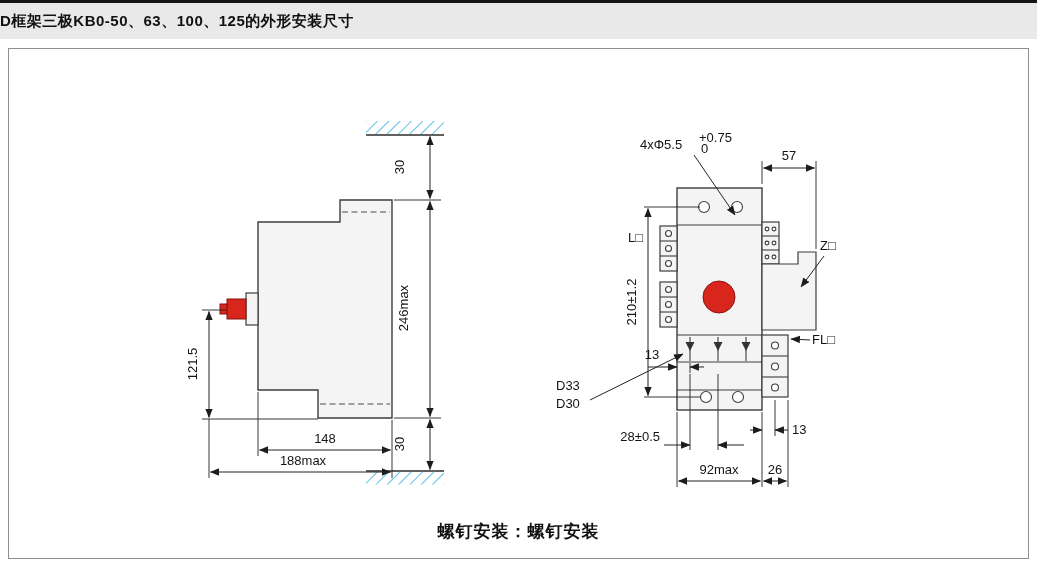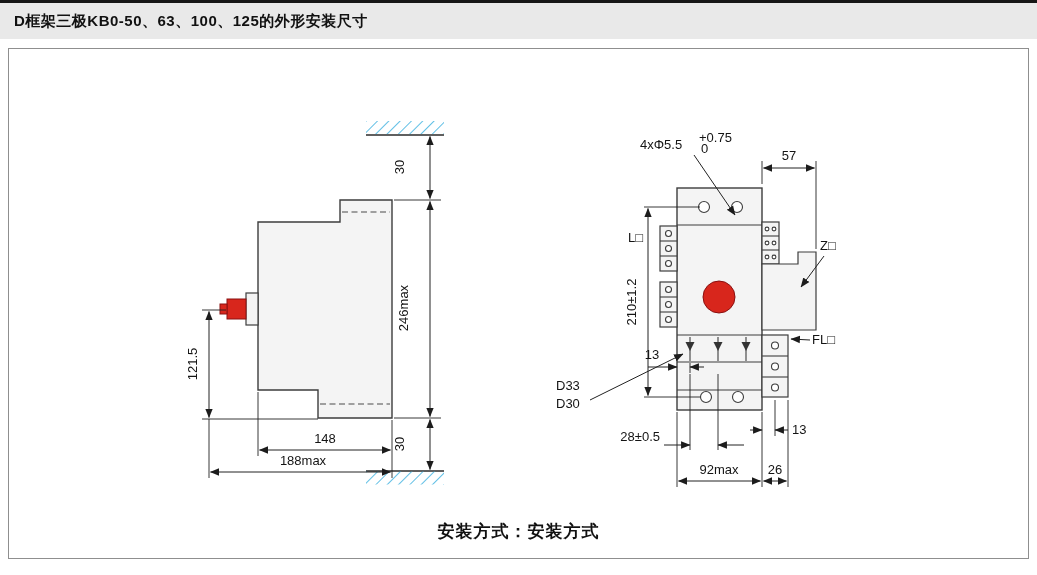--- a/index.html
+++ b/index.html
@@ -6,21 +6,21 @@
     --accent-red:#d8261c;
     --hatch-blue:#2aa9dc;
   }
   *{margin:0;padding:0;box-sizing:border-box;}
   html,body{width:1037px;height:575px;background:#ffffff;overflow:hidden;
     font-family:"Liberation Sans",sans-serif;color:#1a1a1a;}
   .page{position:relative;width:1037px;height:575px;background:#fff;}
   .title-bar{
     position:absolute;left:0;top:0;width:100%;height:39px;
     background:#e9e9e9;border-top:3px solid #161616;
-    display:flex;align-items:center;padding-left:14px;
+    display:flex;align-items:center;
   }
   .title-bar h1{
     font-size:15px;font-weight:700;color:#111;letter-spacing:.5px;
   }
   .panel{
     position:absolute;left:8px;top:48px;width:1021px;height:511px;
     background:#fff;border:1px solid #8f8f8f;
   }
   svg.drawing{position:absolute;left:0;top:0;width:1037px;height:575px;pointer-events:none;}
   svg text{font-family:"Liberation Sans",sans-serif;fill:#141414;font-size:13px;}
@@ -244,15 +244,15 @@
       <g>
         <line x1="775" y1="400" x2="775" y2="436" class="ext"></line>
         <line x1="750" y1="430" x2="762" y2="430" class="dim" marker-end="url(#arr)"></line>
         <line x1="788" y1="430" x2="775" y2="430" class="dim" marker-end="url(#arr)"></line>
         <text x="792" y="434">13</text>
       </g>
 
     </g>
   </svg>
 
-  <div class="caption">安装方式：安装方式</div>
+  <div class="caption">螺钉安装：螺钉安装</div>
 
 </div>
 
 </body></html>

